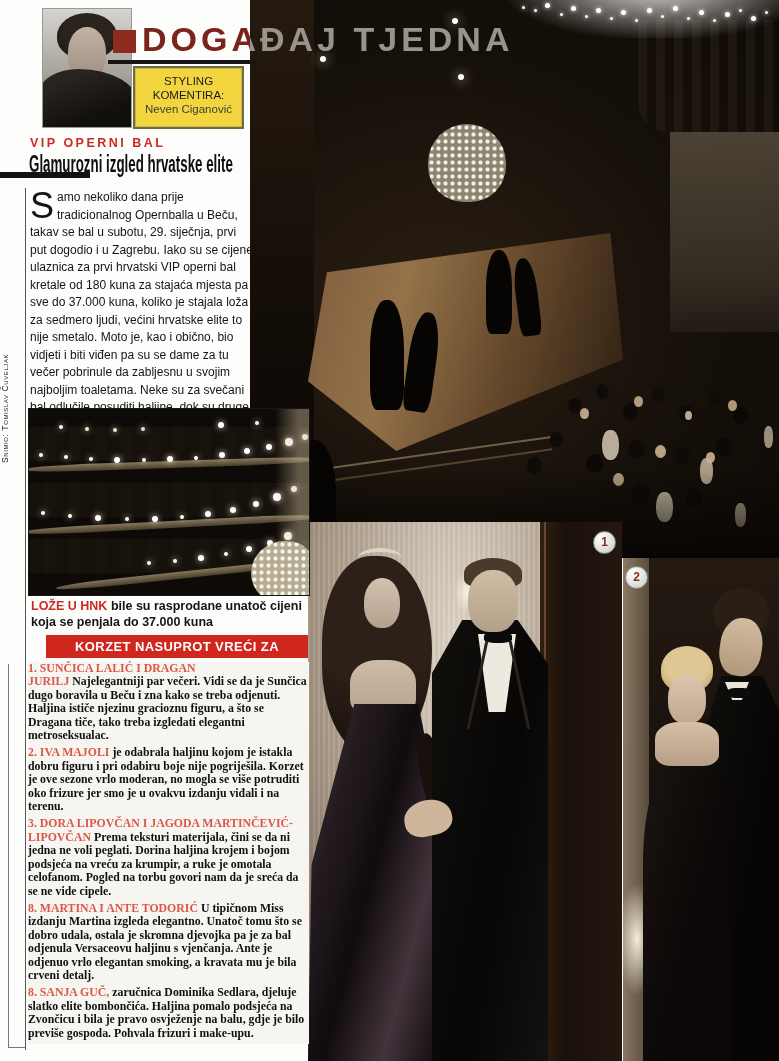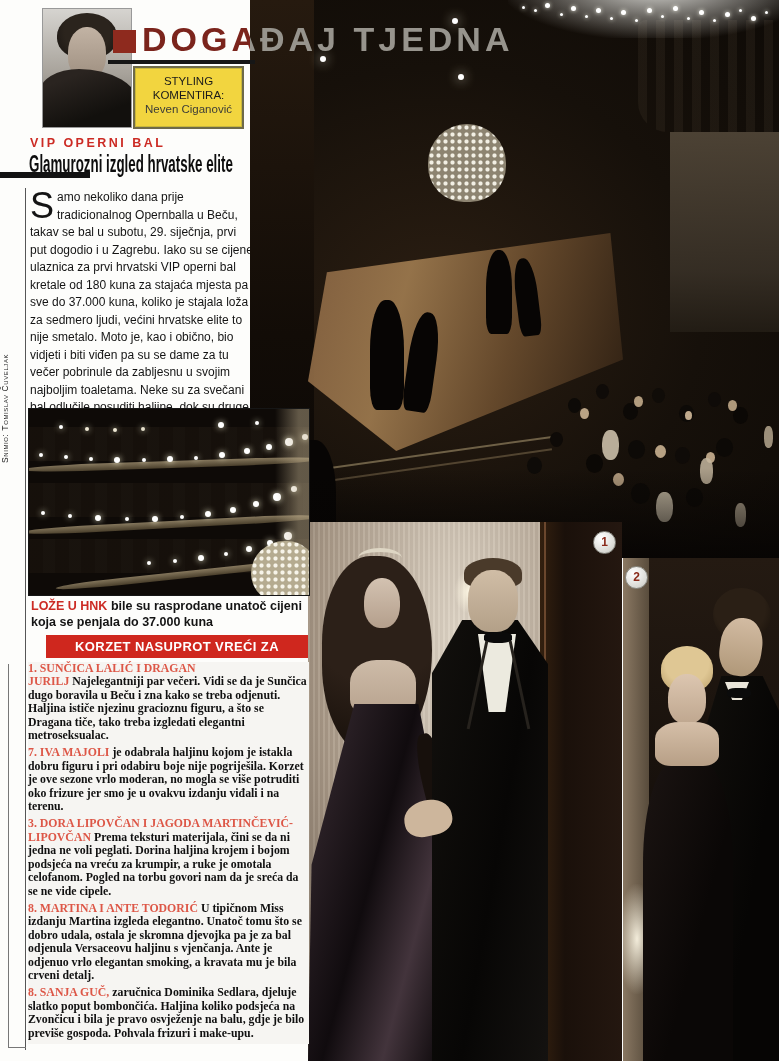--- a/index.html
+++ b/index.html
@@ -183,24 +183,24 @@
     <div class="colr"></div>
     <div class="flow"></div>
   </div>
 
   <div class="abs" id="caption"><span class="lead">LOŽE U HNK</span> <span>bile su rasprodane unatoč cijeni koja se penjala do 37.000 kuna</span></div>
 
   <div class="abs" id="banner">KORZET NASUPROT VREĆI ZA KRUMPIR</div>
 
   <div class="abs" id="items">
     <p class="item"><span class="iname">1. SUNČICA LALIĆ I DRAGAN JURILJ</span><span>Najelegantniji par večeri. Vidi se da je Sunčica dugo boravila u Beču i zna kako se treba odjenuti. Haljina ističe njezinu gracioznu figuru, a što se Dragana tiče, tako treba izgledati elegantni metroseksualac.</span></p>
-    <p class="item"><span class="iname">7. IVA MAJOLI</span><span>je odabrala haljinu kojom je istakla dobru figuru i pri odabiru boje nije pogriješila. Korzet je ove sezone vrlo moderan, no mogla se više potruditi oko frizure jer smo je u ovakvu izdanju viđali i na terenu.</span></p>
+    <p class="item"><span class="iname">2. IVA MAJOLI</span><span>je odabrala haljinu kojom je istakla dobru figuru i pri odabiru boje nije pogriješila. Korzet je ove sezone vrlo moderan, no mogla se više potruditi oko frizure jer smo je u ovakvu izdanju viđali i na terenu.</span></p>
     <p class="item"><span class="iname">3. DORA LIPOVČAN I JAGODA MARTINČEVIĆ-LIPOVČAN</span><span>Prema teksturi materijala, čini se da ni jedna ne voli peglati. Dorina haljina krojem i bojom podsjeća na vreću za krumpir, a ruke je omotala celofanom. Pogled na torbu govori nam da je sreća da se ne vide cipele.</span></p>
     <p class="item"><span class="iname">8. MARTINA I ANTE TODORIĆ</span><span>U tipičnom Miss izdanju Martina izgleda elegantno. Unatoč tomu što se dobro udala, ostala je skromna djevojka pa je za bal odjenula Versaceovu haljinu s vjenčanja. Ante je odjenuo vrlo elegantan smoking, a kravata mu je bila crveni detalj.</span></p>
-    <p class="item"><span class="iname">8. SANJA GUČ,</span><span>zaručnica Dominika Sedlara, djeluje slatko poput bombončića. Haljina koliko podsjeća na Zvončicu i bila je pravo osvježenje na balu, gdje je bilo previše gospoda. Pohvala frizuri i make-upu.</span></p>
+    <p class="item"><span class="iname">8. SANJA GUČ,</span><span>zaručnica Dominika Sedlara, djeluje slatko elite bombončića. Haljina pomalo podsjeća na Zvončicu i bila je pravo osvježenje na balu, gdje je bilo previše gospoda. Pohvala frizuri i make-upu.</span></p>
   </div>
 
   <div class="abs" id="couple1">
     <div class="light"></div>
     <div class="sconce"></div>
     <div class="door"></div>
     <div class="doorline"></div>
     <div class="whair"></div>
     <div class="tiara"></div>
     <div class="wface"></div>

